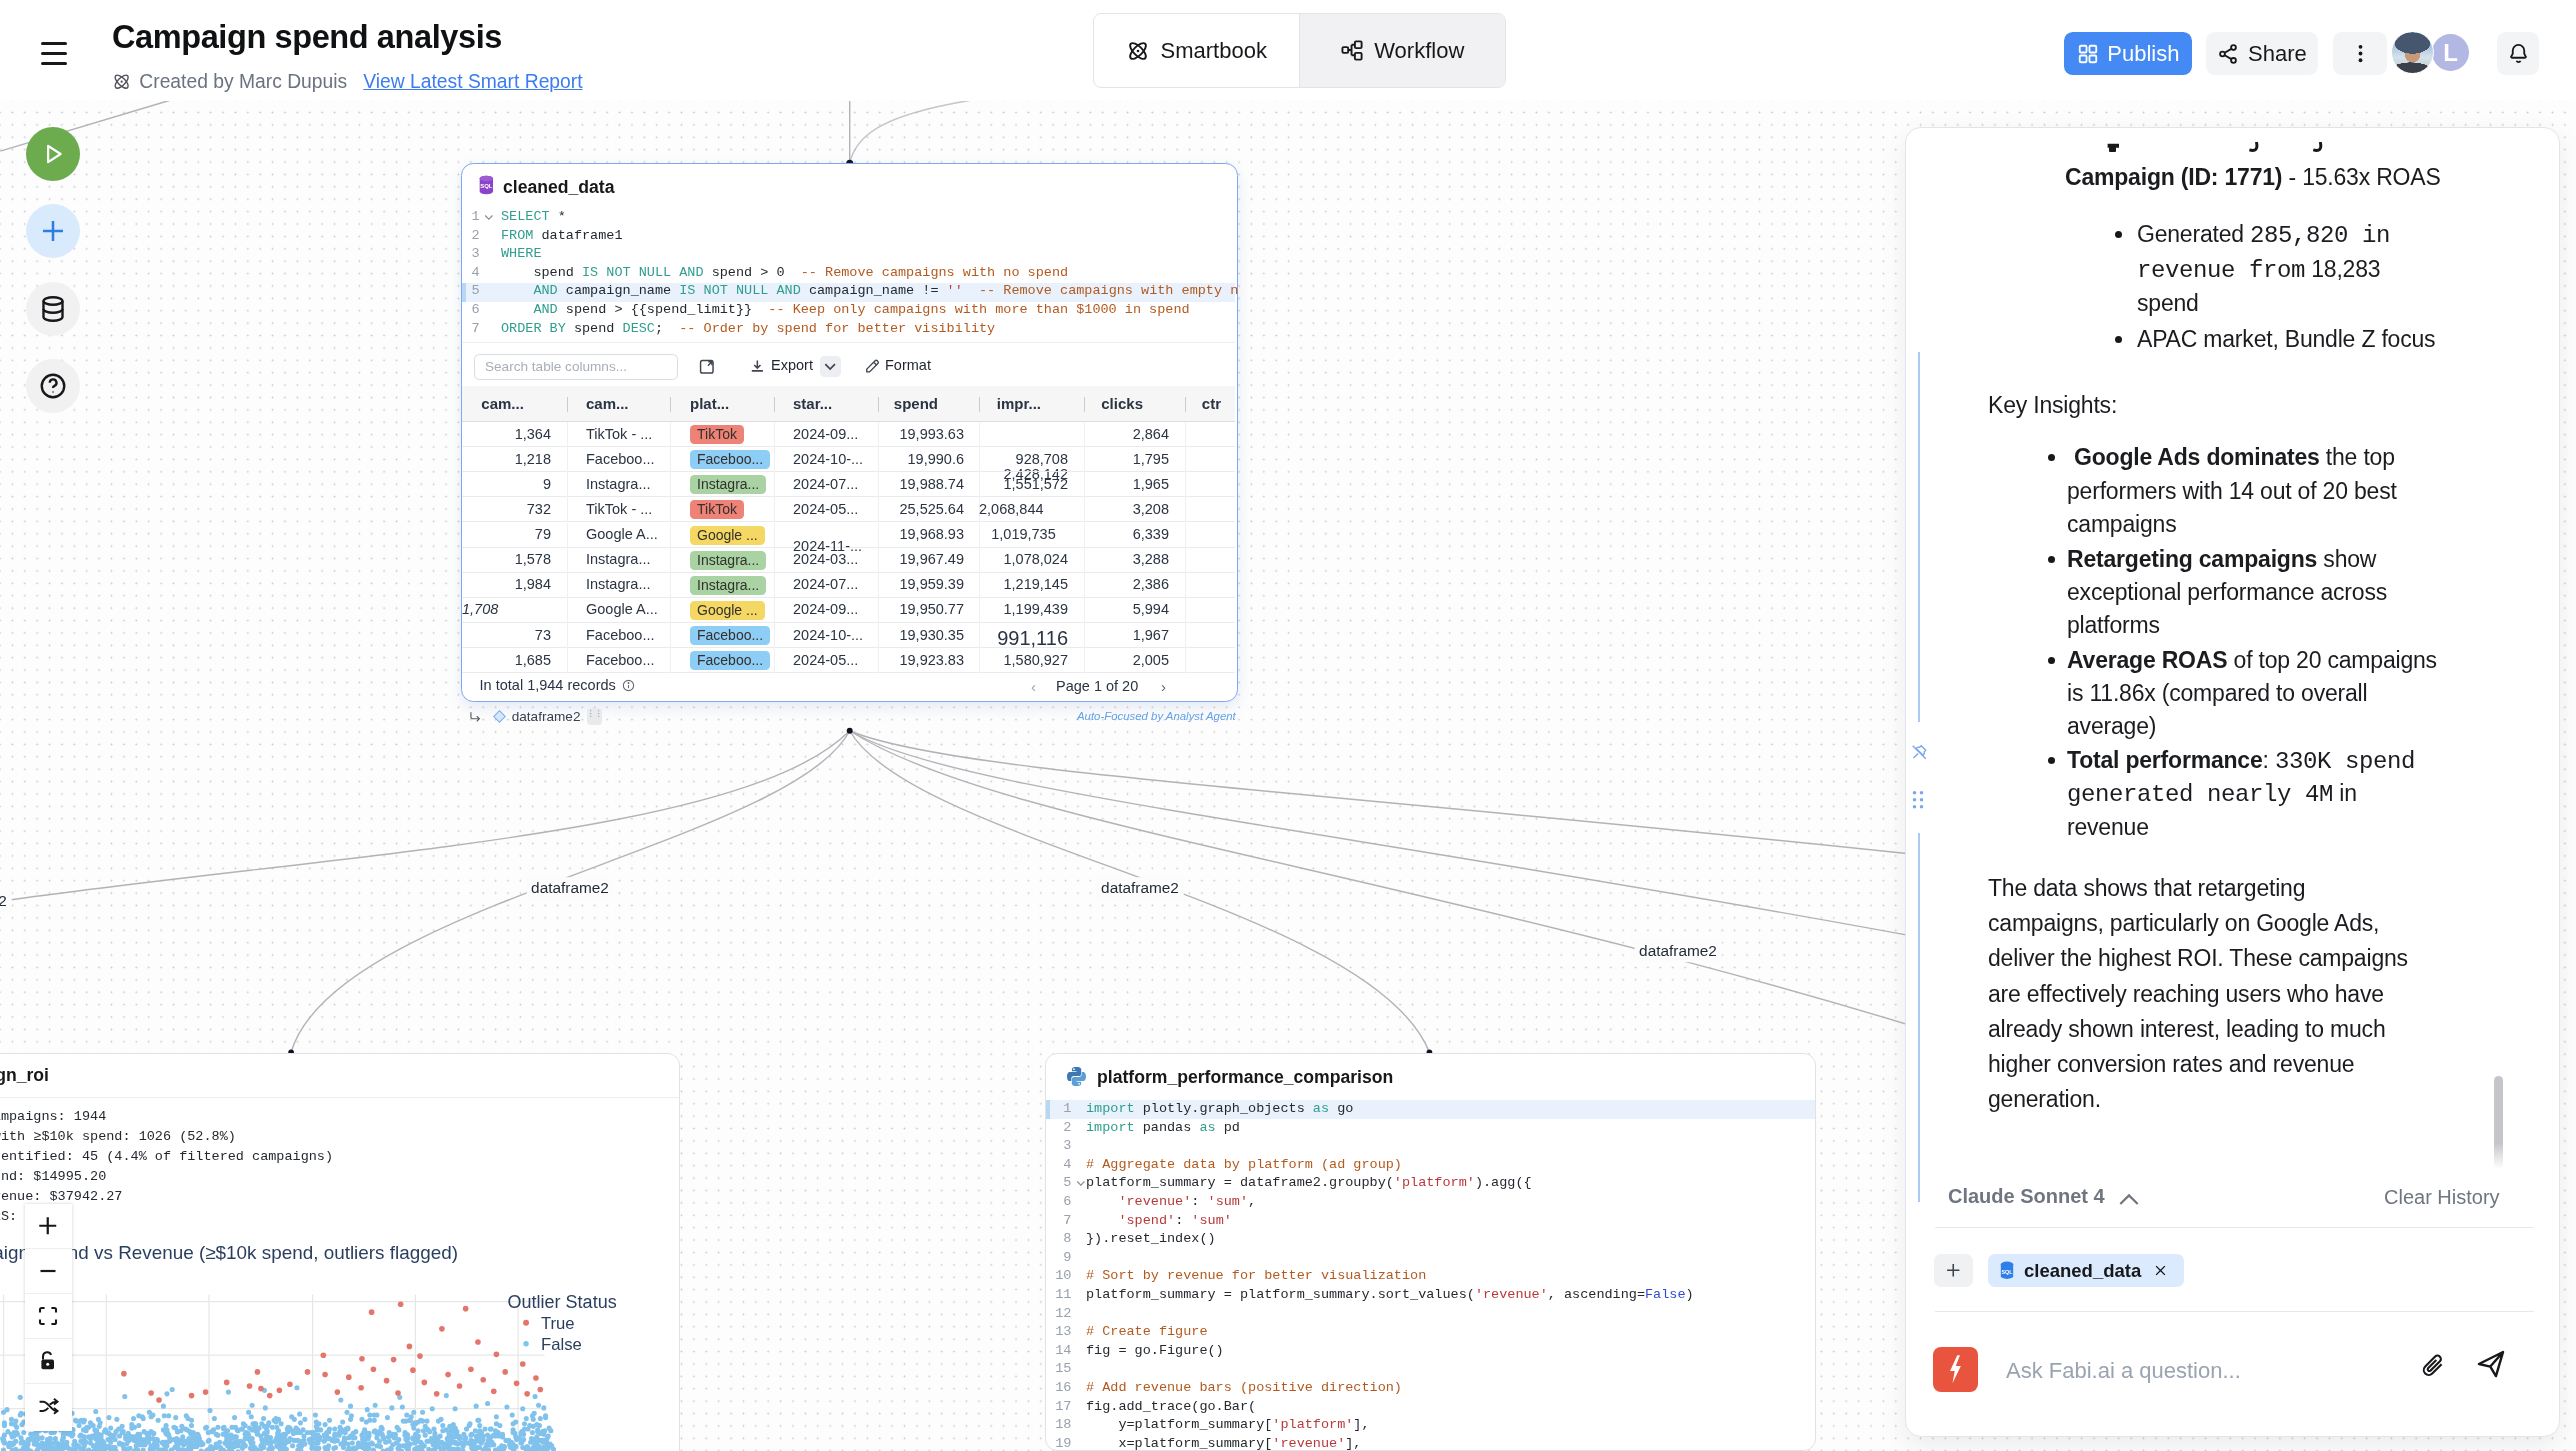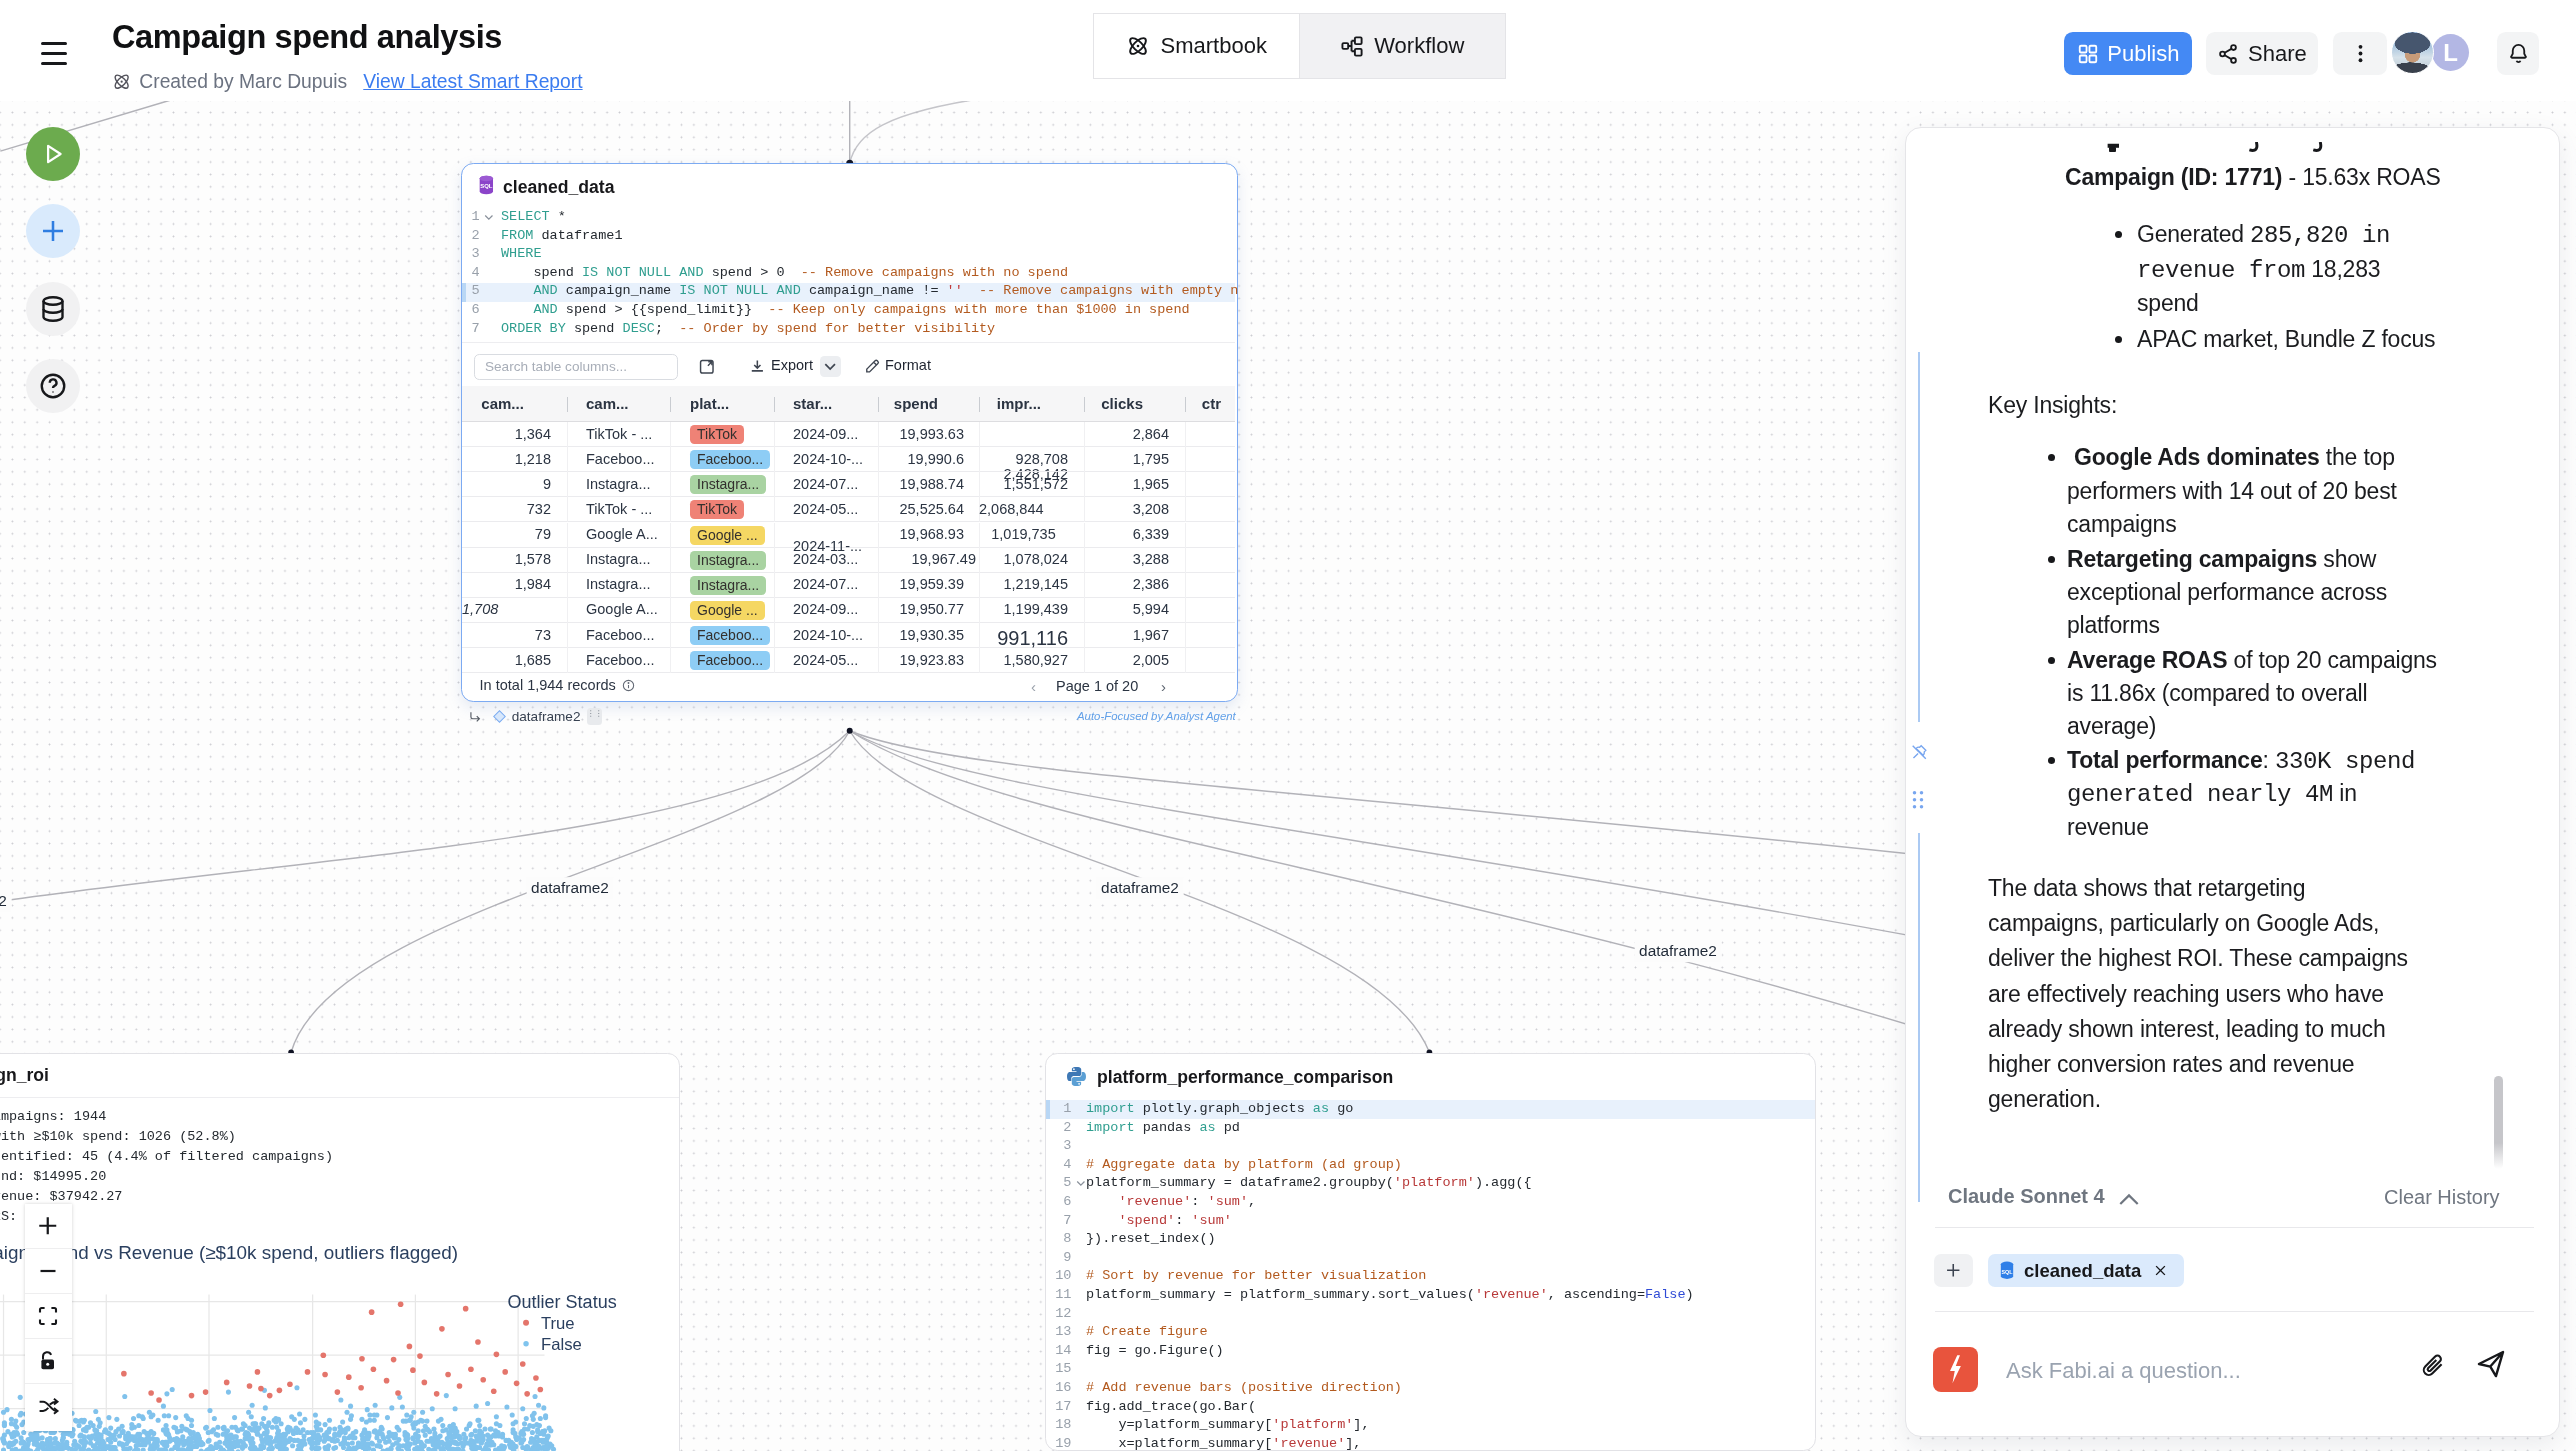--- a/index.html
+++ b/index.html
@@ -15,22 +15,22 @@
 .eline { stroke:#b2b2b8; stroke-width:1.6; fill:none; }
 .elabel { position:absolute; font-size:15.4px; color:#1f2937; background:#fcfcfc;
   padding:1.8px 4.4px; transform:translate(-50%,-50%); }
 
 #header { position:absolute; left:0; top:0; width:2576px; height:101px; background:#fff; }
 #burger div { position:absolute; left:41px; width:25.5px; height:3px; background:#17181b; border-radius:1.8px; }
 #title { position:absolute; left:112px; top:19.3px; font-size:32.5px; font-weight:700; color:#101113; letter-spacing:-0.4px; }
 #subrow { position:absolute; left:112px; top:71px; font-size:19.3px; color:#6b7280; }
 #subrow a { color:#3b7cf0; text-decoration:underline; }
 
-#seg { position:absolute; left:1093px; top:13px; width:413px; height:66px;
-  border:1.8px solid #e4e4e7; border-radius:0; background:#fff; display:flex; overflow:hidden; }
+#seg { position:absolute; left:1093px; top:13px; width:413px; height:75px;
+  border:1.8px solid #e4e4e7; border-radius:8px; background:#fff; display:flex; overflow:hidden; }
 #seg .half { flex:1; display:flex; align-items:center; justify-content:center; gap:10.5px;
   font-size:22px; font-weight:500; color:#17181b; }
 #seg .half.right { background:#f1f1f3; border-left:1.8px solid #e4e4e7; }
 
 .hbtn { position:absolute; top:32px; height:43px; border-radius:8.8px; background:#f3f4f5;
   display:flex; align-items:center; justify-content:center; gap:8.8px; font-size:22px;
   font-weight:500; color:#17181b; }
 #publishbtn { left:2064px; width:128px; background:#4489f4; color:#fff; font-weight:500; }
 #sharebtn { left:2206px; width:112px; }
 #dotsbtn { left:2333px; width:54px; }
@@ -371,21 +371,21 @@
       <div style="position:absolute; left:208px; top:162px; width:0.9px; height:25px; background:#f0f0f2;"></div>
       <div style="position:absolute; left:312px; top:162px; width:0.9px; height:25px; background:#f0f0f2;"></div>
       <div style="position:absolute; left:416px; top:162px; width:0.9px; height:25px; background:#f0f0f2;"></div>
       <div style="position:absolute; left:517px; top:162px; width:0.9px; height:25px; background:#f0f0f2;"></div>
       <div style="position:absolute; left:622px; top:162px; width:0.9px; height:25px; background:#f0f0f2;"></div>
       <div style="position:absolute; left:723px; top:162px; width:0.9px; height:25px; background:#f0f0f2;"></div>
       <div style="position:absolute; left:0px; top:165px; width:89px; text-align:right; font-size:14.5px; color:#2b3442;">1,578</div>
       <div style="position:absolute; left:124px; top:165px; font-size:14.5px; color:#2b3442;">Instagra...</div>
       <div style="position:absolute; left:228px; top:165px; height:19px; padding:0.9px 7px 0; background:#a9d3a2; border-radius:4.4px; font-size:14px; color:#33302e;">Instagra...</div>
       <div style="position:absolute; left:331px; top:165px; font-size:14.5px; color:#2b3442;">2024-03...</div>
-      <div style="position:absolute; left:428px; top:165px; width:86px; text-align:right; font-size:14.5px; color:#2b3442;">19,967.49</div>
+      <div style="position:absolute; left:416px; top:165px; width:86px; text-align:right; font-size:14.5px; color:#2b3442;">19,967.49</div>
       <div style="position:absolute; left:517px; top:165px; width:89px; text-align:right; font-size:14.5px; color:#2b3442;">1,078,024</div>
       <div style="position:absolute; left:622px; top:165px; width:85px; text-align:right; font-size:14.5px; color:#2b3442;">3,288</div>
       <div style="position:absolute; left:0; top:187px; width:773px; height:25px; border-bottom:0.9px solid #ebebee;"></div>
       <div style="position:absolute; left:105px; top:187px; width:0.9px; height:25px; background:#f0f0f2;"></div>
       <div style="position:absolute; left:208px; top:187px; width:0.9px; height:25px; background:#f0f0f2;"></div>
       <div style="position:absolute; left:312px; top:187px; width:0.9px; height:25px; background:#f0f0f2;"></div>
       <div style="position:absolute; left:416px; top:187px; width:0.9px; height:25px; background:#f0f0f2;"></div>
       <div style="position:absolute; left:517px; top:187px; width:0.9px; height:25px; background:#f0f0f2;"></div>
       <div style="position:absolute; left:622px; top:187px; width:0.9px; height:25px; background:#f0f0f2;"></div>
       <div style="position:absolute; left:723px; top:187px; width:0.9px; height:25px; background:#f0f0f2;"></div>

